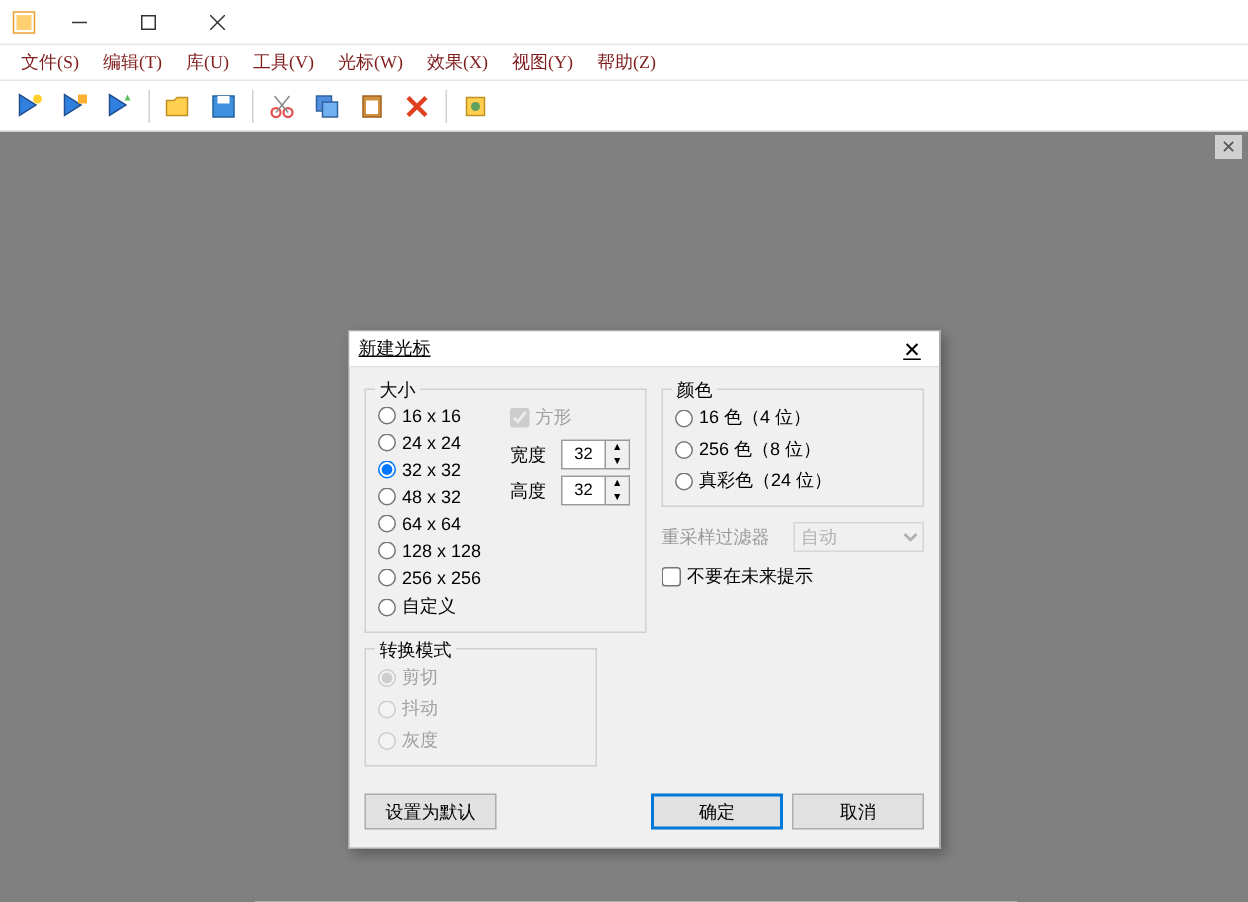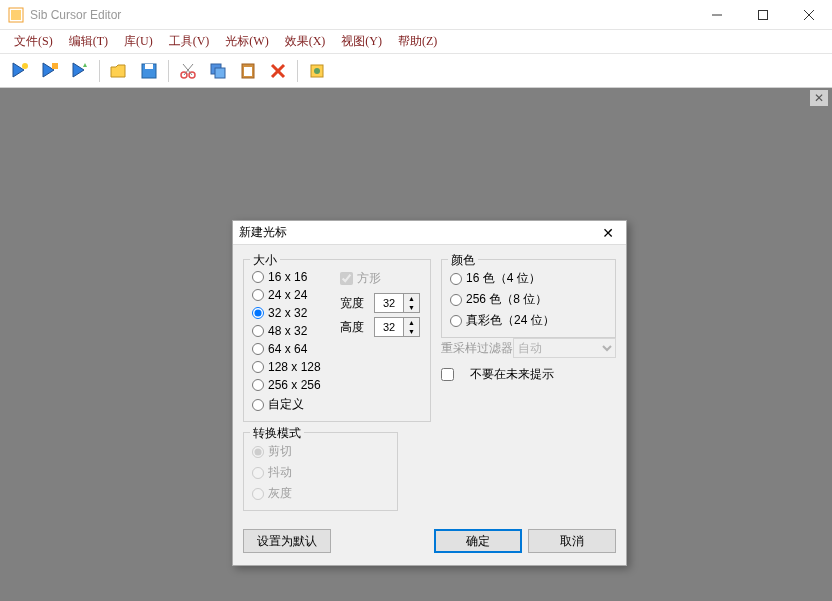--- a/index.html
+++ b/index.html
@@ -15,21 +15,21 @@
 .menu-item { padding: 2px 8px; font-size: 12px; color: #7f1d1d; cursor: default; font-family: Liberation Serif, serif; }
 
 .toolbar { height: 34px; background: #fff; display: flex; align-items: center; padding: 0 6px; border-bottom: 1px solid #d0d0d0; gap: 2px; }
 .tb-btn { width: 28px; height: 28px; display: flex; align-items: center; justify-content: center; border-radius: 2px; }
 .tb-sep { width: 1px; height: 22px; background: #d0d0d0; margin: 0 3px; }
 
 .workspace { height: calc(601px - 30px - 24px - 34px); background: #808080; position: relative; }
 .ws-close { position: absolute; top: 2px; right: 4px; width: 18px; height: 16px; display: flex; align-items: center; justify-content: center; color: #555; background: #d0d0d0; font-size: 12px; cursor: pointer; }
 
 .dialog { position: absolute; left: 232px; top: 132px; width: 395px; background: #f0f0f0; border: 1px solid #aaa; box-shadow: 3px 3px 8px rgba(0,0,0,0.3); }
-.dlg-title { height: 24px; background: #fff; border-bottom: 1px solid #ddd; display: flex; align-items: center; padding: 0 6px; font-size: 12px; }
+.dlg-title { height: 24px; background: #fff; border-bottom: 1px solid #ddd; display: flex; align-items: center; padding: 0 6px; font-size: 12px; text-decoration: underline; }
 .dlg-title span { flex: 1; }
 .dlg-close { width: 24px; height: 20px; display: flex; align-items: center; justify-content: center; font-size: 14px; cursor: pointer; }
 .dlg-body { padding: 8px 10px 12px; }
 .dlg-row { display: flex; gap: 10px; }
 
 .groupbox { border: 1px solid #d0d0d0; padding: 8px 8px 6px; position: relative; margin-top: 6px; }
 .groupbox .legend { position: absolute; top: -8px; left: 6px; background: #f0f0f0; padding: 0 3px; font-size: 12px; }
 
 .radio { display: flex; align-items: center; gap: 4px; font-size: 12px; padding: 2px 0; cursor: default; }
 .radio input { margin: 0; width: 12px; height: 12px; }
@@ -44,43 +44,42 @@
 .spinrow label { width: 28px; font-size: 12px; }
 .spinner { display: flex; }
 .spinner input { width: 30px; height: 20px; border: 1px solid #999; font-size: 11px; text-align: center; padding: 0; }
 .spinner .arrows { width: 16px; display: flex; flex-direction: column; border: 1px solid #999; border-left: none; }
 .spinner .arrows div { flex: 1; display: flex; align-items: center; justify-content: center; font-size: 7px; background: #f0f0f0; cursor: pointer; line-height: 1; }
 
 .color-group { width: 175px; }
 .mode-group { width: 155px; margin-top: 10px; }
 .right-col { flex: 1; }
 
-.filter-row { display: flex; align-items: center; gap: 0; font-size: 12px; color: #999; }
+.filter-row { display: flex; align-items: center; gap: 16px; margin-top: 10px; font-size: 12px; color: #999; }
 .filter-row select { flex: 1; height: 20px; border: 1px solid #ccc; background: #f0f0f0; color: #999; font-size: 12px; }
-.nofuture { display: flex; align-items: center; gap: 16px; margin-top: 8px; font-size: 12px; }
+.nofuture { display: flex; align-items: center; gap: 4px; margin-top: 8px; font-size: 12px; }
 
 .dlg-buttons { display: flex; gap: 6px; margin-top: 18px; }
 .dlg-buttons .spacer { flex: 1; }
 .btn { width: 88px; height: 24px; border: 1px solid #adadad; background: #e1e1e1; font-size: 12px; cursor: pointer; }
 .btn.primary { border: 2px solid #0078d7; }
 
 .watermark { position: absolute; left: 306px; top: 262px; color: #9e9e9e; opacity: 0.45; pointer-events: none; font-size: 22px; letter-spacing: 2px; font-family: sans-serif; }
 .watermark .wm-badge { width: 46px; height: 46px; border-radius: 10px; background: #a8a8a8; display: inline-flex; align-items: center; justify-content: center; color: #f0f0f0; font-size: 20px; margin-right: 8px; vertical-align: middle; opacity: 0.7; }
 .watermark .wm-text { display: inline-block; vertical-align: middle; }
 .watermark .wm-sub { font-size: 14px; letter-spacing: 3px; }
 </style>
 </head>
 <body>
 
 <div class="titlebar">
   <svg class="app-icon" viewBox="0 0 16 16">
       <rect x="1" y="1" width="14" height="14" fill="#fff" stroke="#f0a030"></rect>
       <rect x="3" y="3" width="10" height="10" fill="#ffd070"></rect>
     </svg>
-  <span class="title">Sib Cursor Editor</span>
   <div class="win-controls">
     <div class="win-btn">
         <svg width="10" height="10">
           <line x1="0" y1="5" x2="10" y2="5" stroke="#333"></line>
         </svg>
       </div>
     <div class="win-btn">
         <svg width="10" height="10">
           <rect x="0.5" y="0.5" width="9" height="9" fill="none" stroke="#333"></rect>
         </svg>

